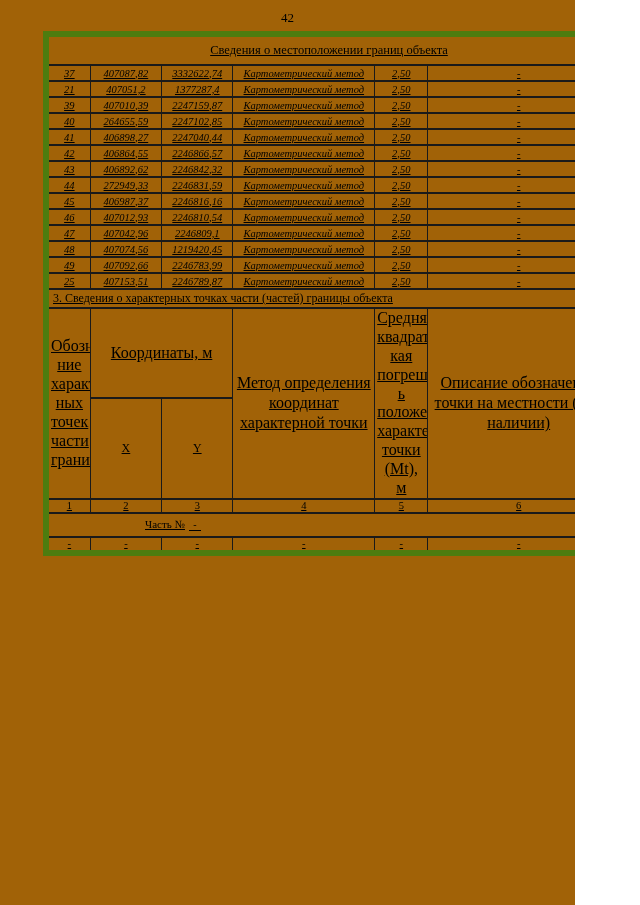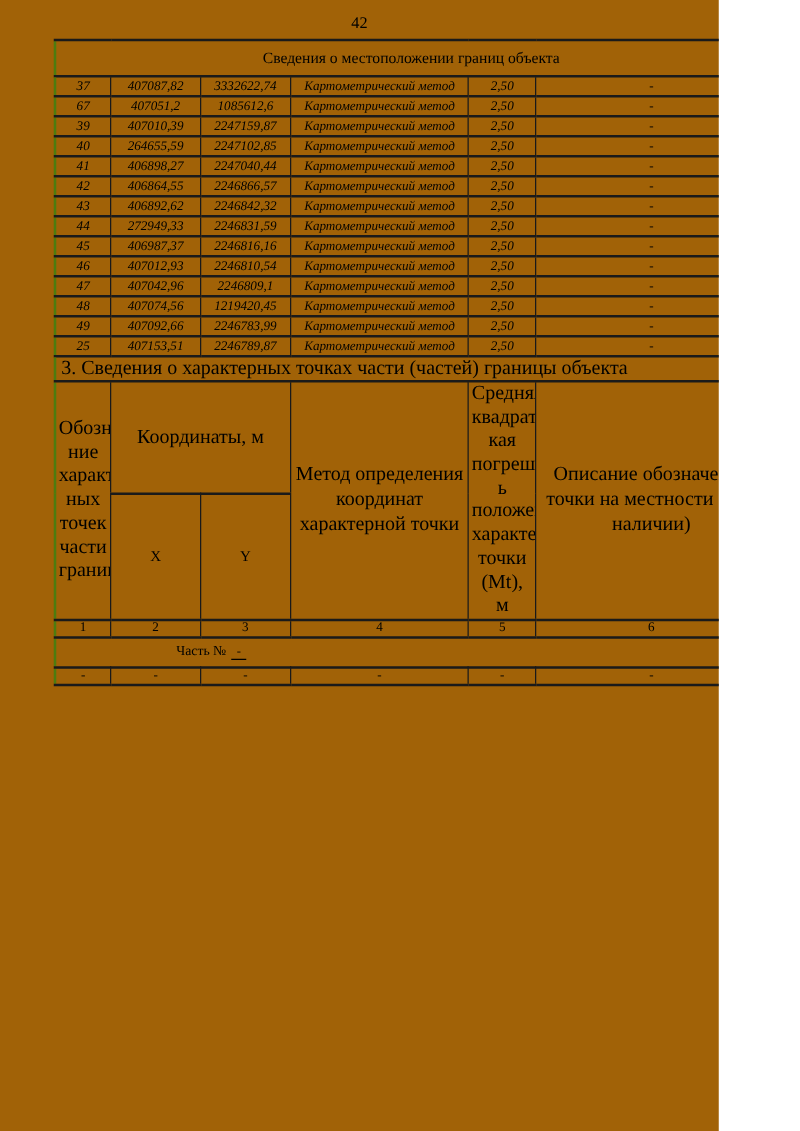--- a/index.html
+++ b/index.html
@@ -14,21 +14,22 @@
   .page-number {
     padding-top:10px;
     text-align:center;
     font-size:13px;
   }
   table.doc {
     border-collapse:collapse;
     table-layout:fixed;
     width:572px;
     margin:5px 0 0 43px;
-    border:2px solid #4d7c0f;
+    border:6px solid #4d7c0f;
+    text-decoration:underline;
   }
   table.doc td {
     border:1px solid #1a1a1a;
     border-top-width:2px;
     border-bottom-width:2px;
     text-align:center;
     vertical-align:middle;
     padding:0 2px;
     overflow:hidden;
   }
@@ -37,21 +38,21 @@
     font-size:12.5px;
   }
   tr.data-row td {
     height:14px;
     font-size:10.5px;
     font-style:italic;
     white-space:nowrap;
   }
   tr.section-row td {
     height:17px;
-    font-size:16px;
+    font-size:12px;
     text-align:left;
     padding-left:4px;
   }
   tr.head-top td { height:46px; font-size:16px; }
   tr.head-sub td { height:52px; font-size:12px; }
   td.small-head {
     font-size:8.5px;
     line-height:1.18;
     padding:0 1px;
   }
@@ -101,23 +102,23 @@
     <tbody>
         <tr class="data-row">
           <td>37</td>
           <td>407087,82</td>
           <td>3332622,74</td>
           <td>Картометрический метод</td>
           <td>2,50</td>
           <td>-</td>
         </tr>
         <tr class="data-row">
-          <td>67</td>
+          <td>21</td>
           <td>407051,2</td>
-          <td>1085612,6</td>
+          <td>1377287,4</td>
           <td>Картометрический метод</td>
           <td>2,50</td>
           <td>-</td>
         </tr>
         <tr class="data-row">
           <td>39</td>
           <td>407010,39</td>
           <td>2247159,87</td>
           <td>Картометрический метод</td>
           <td>2,50</td>

